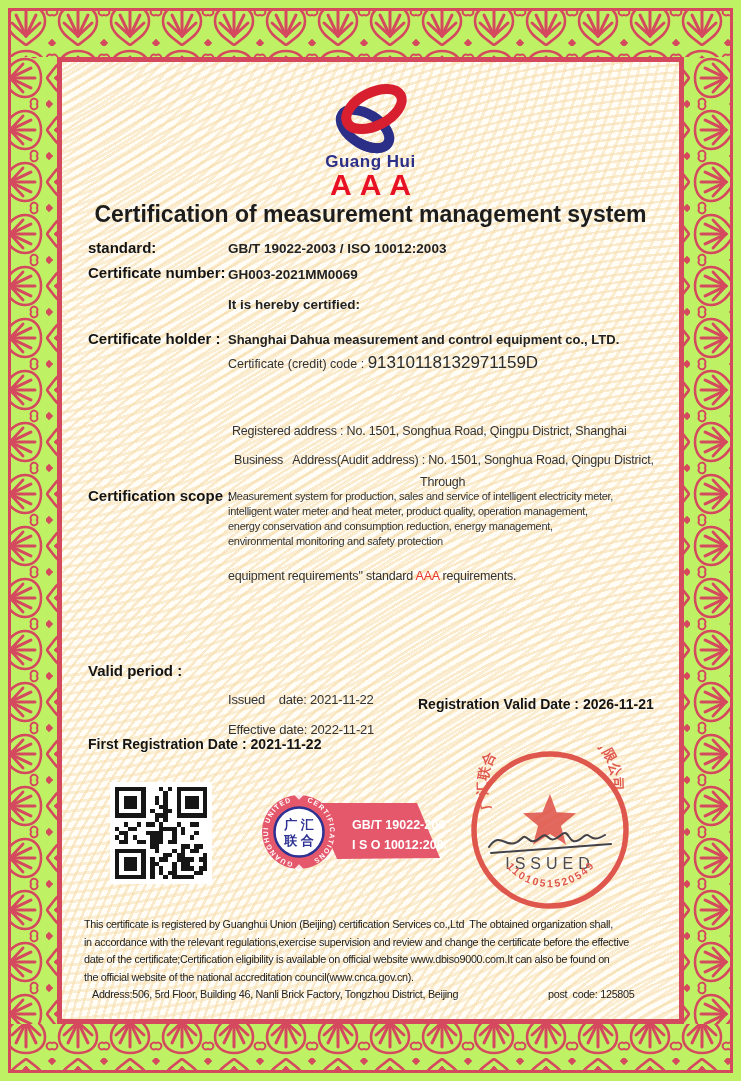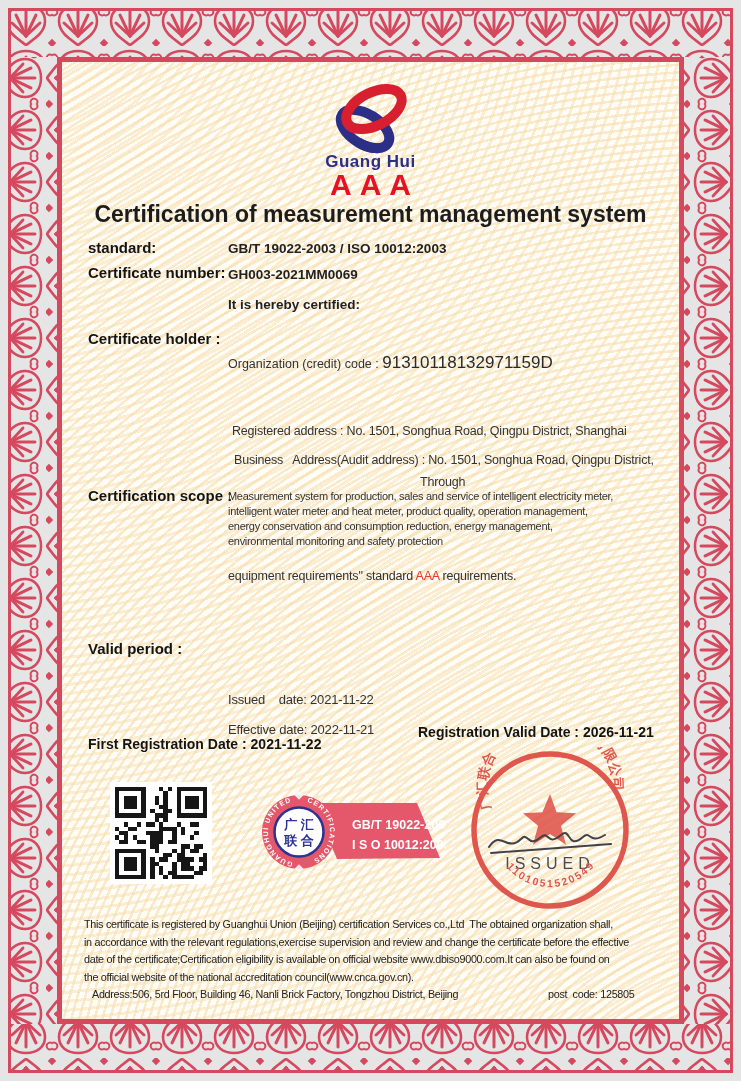--- a/index.html
+++ b/index.html
@@ -1,16 +1,16 @@
 <!DOCTYPE html>
 <html><head>
 <meta charset="utf-8">
 <style>
   html,body{margin:0;padding:0;background:#ffffff;}
-  .page{position:relative;width:741px;height:1081px;background:#e5e5e5;overflow:hidden;
+  .page{position:relative;width:741px;height:1081px;background:#bef264;overflow:hidden;
         font-family:"Liberation Sans","DejaVu Sans",sans-serif;color:#2e2e2e;}
   .border-svg{position:absolute;left:0;top:0;z-index:3;pointer-events:none;}
   .content-bg{position:absolute;left:62px;top:62px;width:617px;height:959px;z-index:0;
     background-color:#fffdf6;
     background-image:
       repeating-radial-gradient(circle at 112% 118%, rgba(246,219,168,0) 0 5px, rgba(246,219,168,.55) 5px 7.5px),
       repeating-radial-gradient(circle at -14% -16%, rgba(246,219,168,0) 0 6px, rgba(246,219,168,.45) 6px 9px);}
   .abs{position:absolute;z-index:2;}
   .center{left:0;width:741px;text-align:center;}
   .brand{font-size:17px;font-weight:bold;color:#2c2f88;letter-spacing:.5px;}
@@ -87,41 +87,42 @@
 
   <div class="abs lbl" style="left:88px;top:239px;">standard:</div>
   <div class="abs val-b" style="left:228px;top:241px;">GB/T 19022-2003 / ISO 10012:2003</div>
 
   <div class="abs lbl" style="left:88px;top:264px;">Certificate number:</div>
   <div class="abs val-b" style="left:228px;top:267px;">GH003-2021MM0069</div>
 
   <div class="abs val-b" style="left:228px;top:297px;">It is hereby certified:</div>
 
   <div class="abs lbl" style="left:88px;top:330px;">Certificate holder :</div>
-
-  <div class="abs" style="left:228px;top:353px;"><span class="org-lbl">Organization (credit) code : </span><span class="org-val">91310118132971159D</span></div>
+  <div class="abs val-b" style="left:228px;top:332px;font-size:13px;">Shanghai Dahua measurement and control equipment co., LTD.</div>
+
+  <div class="abs" style="left:228px;top:353px;"><span class="org-lbl">Certificate (credit) code : </span><span class="org-val">91310118132971159D</span></div>
 
   <div class="abs txt" style="left:232px;top:399px;">Registered address : No. 1501, Songhua Road, Qingpu District, Shanghai</div>
   <div class="abs txt prew" style="left:234px;top:428px;">Business   Address(Audit address) : No. 1501, Songhua Road, Qingpu District,</div>
   <div class="abs txt" style="left:420px;top:450px;">Through</div>
 
   <div class="abs lbl" style="left:88px;top:487px;">Certification scope :</div>
   <div class="abs scope-par pre" style="left:228px;top:489px;">Measurement system for production, sales and service of intelligent electricity meter,
 intelligent water meter and heat meter, product quality, operation management,
 energy conservation and consumption reduction, energy management,
 environmental monitoring and safety protection</div>
 
   <div class="abs audit-par pre" style="left:228px;top:567px;"><div><span>equipment requirements" standard </span><span class="aaa-red">AAA</span><span> requirements.</span></div></div>
 
-  <div class="abs lbl" style="left:88px;top:640px;">Valid period :</div>
+  <div class="abs lbl" style="left:88px;top:662px;">Valid period :</div>
   <div class="abs txt prew" style="left:228px;top:667px;font-size:13px;">Issued    date: 2021-11-22</div>
   <div class="abs txt" style="left:228px;top:697px;font-size:13px;">Effective date: 2022-11-21</div>
 
   <div class="abs lbl-sm" style="left:88px;top:736px;">First Registration Date : 2021-11-22</div>
-  <div class="abs lbl-sm" style="left:418px;top:724px;">Registration Valid Date : 2026-11-21</div>
+  <div class="abs lbl-sm" style="left:418px;top:696px;">Registration Valid Date : 2026-11-21</div>
 
   <svg class="abs" style="left:110px;top:782px;" width="102" height="102" viewBox="0 0 102 102" shape-rendering="crispEdges">
     <rect width="102" height="102" fill="#ffffff"></rect>
     <g id="qr-g" fill="#161616">
         <rect x="49" y="5" width="4.4" height="4.4"></rect>
         <rect x="57.800000000000004" y="5" width="4.4" height="4.4"></rect>
         <rect x="53.400000000000006" y="9.4" width="4.4" height="4.4"></rect>
         <rect x="44.6" y="13.8" width="4.4" height="4.4"></rect>
         <rect x="53.400000000000006" y="13.8" width="4.4" height="4.4"></rect>
         <rect x="44.6" y="18.200000000000003" width="4.4" height="4.4"></rect>

